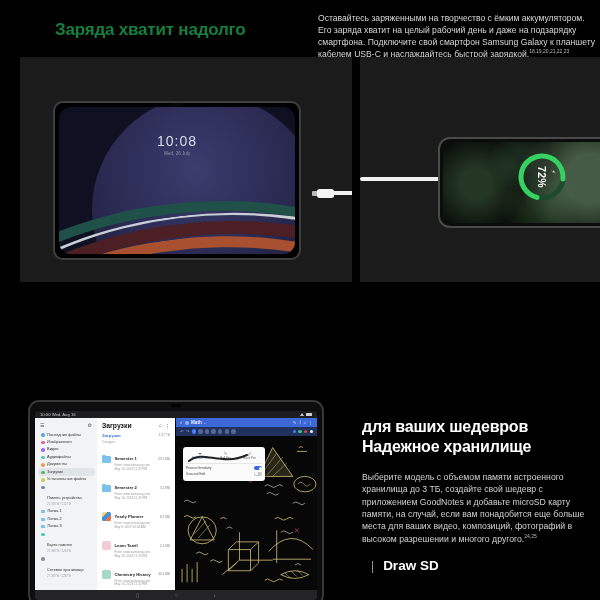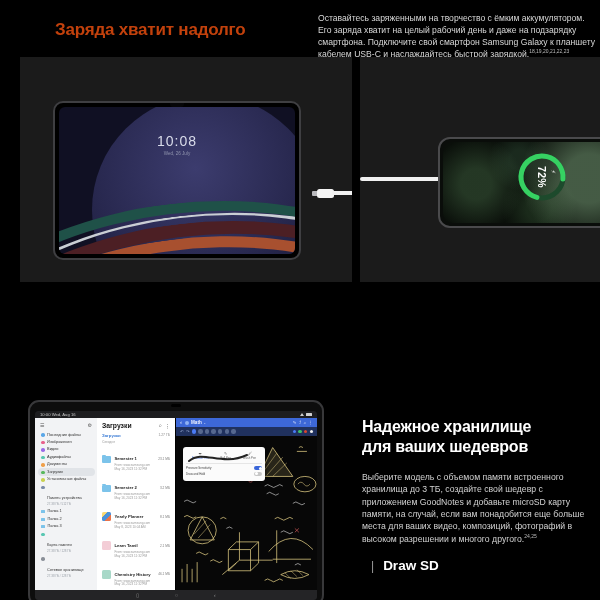--- a/index.html
+++ b/index.html
@@ -1,28 +1,28 @@
 <!DOCTYPE html>
 <html><head>
 <meta charset="utf-8">
 <style>
   html,body{margin:0;padding:0;background:#000;}
   .page{position:relative;width:600px;height:600px;background:#000;overflow:hidden;
         font-family:"Liberation Sans","DejaVu Sans",sans-serif;color:#fff;}
   
-  .top-heading{position:absolute;left:55px;top:6px;font-size:17px;font-weight:700;letter-spacing:-.2px;color:#c2410c;}
+  .top-heading{position:absolute;left:55px;top:6px;font-size:17px;font-weight:700;letter-spacing:-.2px;color:#15803d;}
   .top-para{position:absolute;left:318px;top:3px;width:282px;font-size:8.6px;line-height:1.42;color:#d8d8d8;}
   sup{font-size:.58em;color:#bdbdbd;}
   .panelL,.panelR{position:absolute;top:57px;height:225px;background:#1b1b1b;overflow:hidden;}
   .panelL{left:20px;width:332px;}
   .panelR{left:360px;width:240px;}
   
   .tab1{position:absolute;left:33px;top:44px;width:244px;height:155px;background:#000;
         border:2px solid #3f3f42;border-radius:10px;}
-  .tab1-screen{position:absolute;left:4px;top:4px;right:4px;bottom:4px;border-radius:6px;overflow:hidden;background:#101023;}
+  .tab1-screen{position:absolute;left:4px;top:4px;right:4px;bottom:4px;border-radius:12px;overflow:hidden;background:#101023;}
   .sphere{position:absolute;left:14%;top:-8%;width:230px;height:230px;border-radius:50%;
           background:radial-gradient(circle at 45% 32%,#3c3c6e 0%,#28284f 50%,#1b1b3a 78%);}
   .arc{position:absolute;border-radius:50%;border:10px solid transparent;}
   .arc1{left:-160px;top:96px;width:560px;height:340px;border-top-color:#1f5148;transform:rotate(-7deg);}
   .arc2{left:-150px;top:108px;width:560px;height:340px;border-top-color:#c9ced4;border-top-width:2px;transform:rotate(-7deg);}
   .arc3{left:-150px;top:116px;width:560px;height:340px;border-top-color:#4c1f24;border-top-width:13px;transform:rotate(-7deg);}
   .arc4{left:-160px;top:132px;width:560px;height:340px;border-top-color:#a8502f;border-top-width:11px;transform:rotate(-8deg);}
   .notch1{position:absolute;left:50%;top:0;width:14px;height:4px;margin-left:-7px;background:#060608;border-radius:0 0 3px 3px;}
   .clock{position:absolute;left:0;right:0;top:26px;text-align:center;font-size:14px;font-weight:300;
          letter-spacing:1px;color:#d9dcea;}
@@ -387,22 +387,22 @@
       <div class="t2-nav">
         <span>▯</span>
         <span>○</span>
         <span>‹</span>
       </div>
     </div>
   </div>
 
   <div class="copy">
     <h2 class="s-head">
+      <span>для ваших шедевров</span>
       <span>Надежное хранилище</span>
-      <span>для ваших шедевров</span>
     </h2>
     <p class="s-body"><span>Выберите модель с объемом памяти встроенного хранилища до 3 ТБ, создайте свой шедевр с приложением GoodNotes и добавьте microSD карту памяти, на случай, если вам понадобится еще больше места для ваших видео, композиций, фотографий в высоком разрешении и многого другого.</span><sup>24,25</sup></p>
     <div class="s-feats">
       <div class="f1">
       </div>
       <div class="fdiv">|</div>
       <div class="f2">Draw SD</div>
     </div>
   </div>
 

